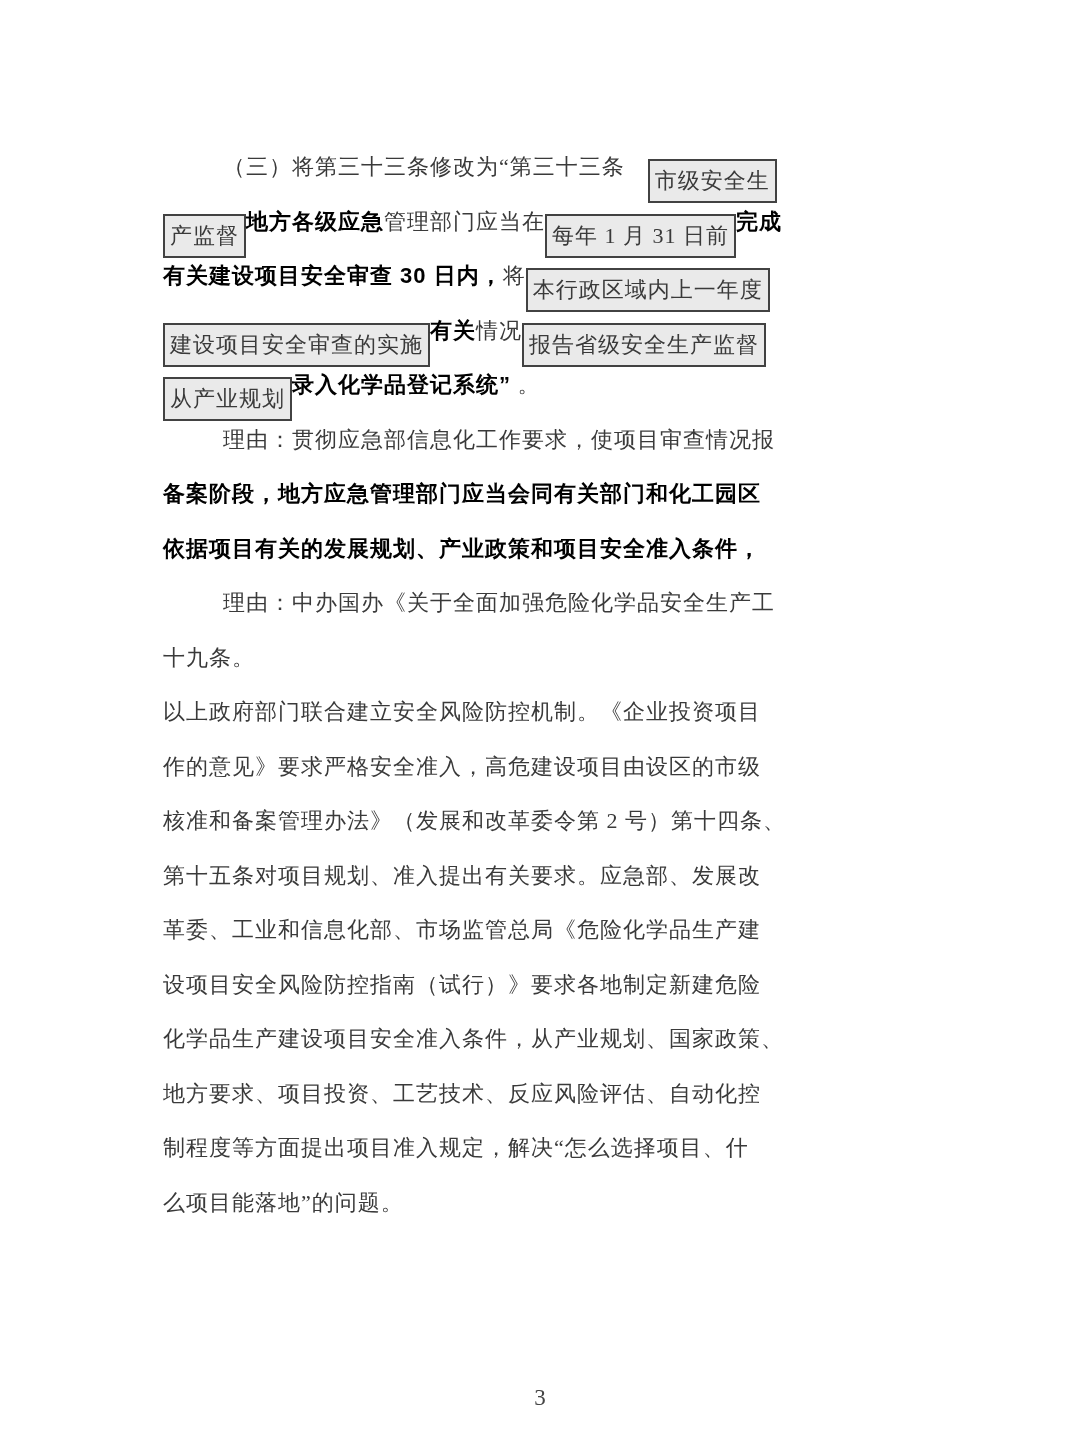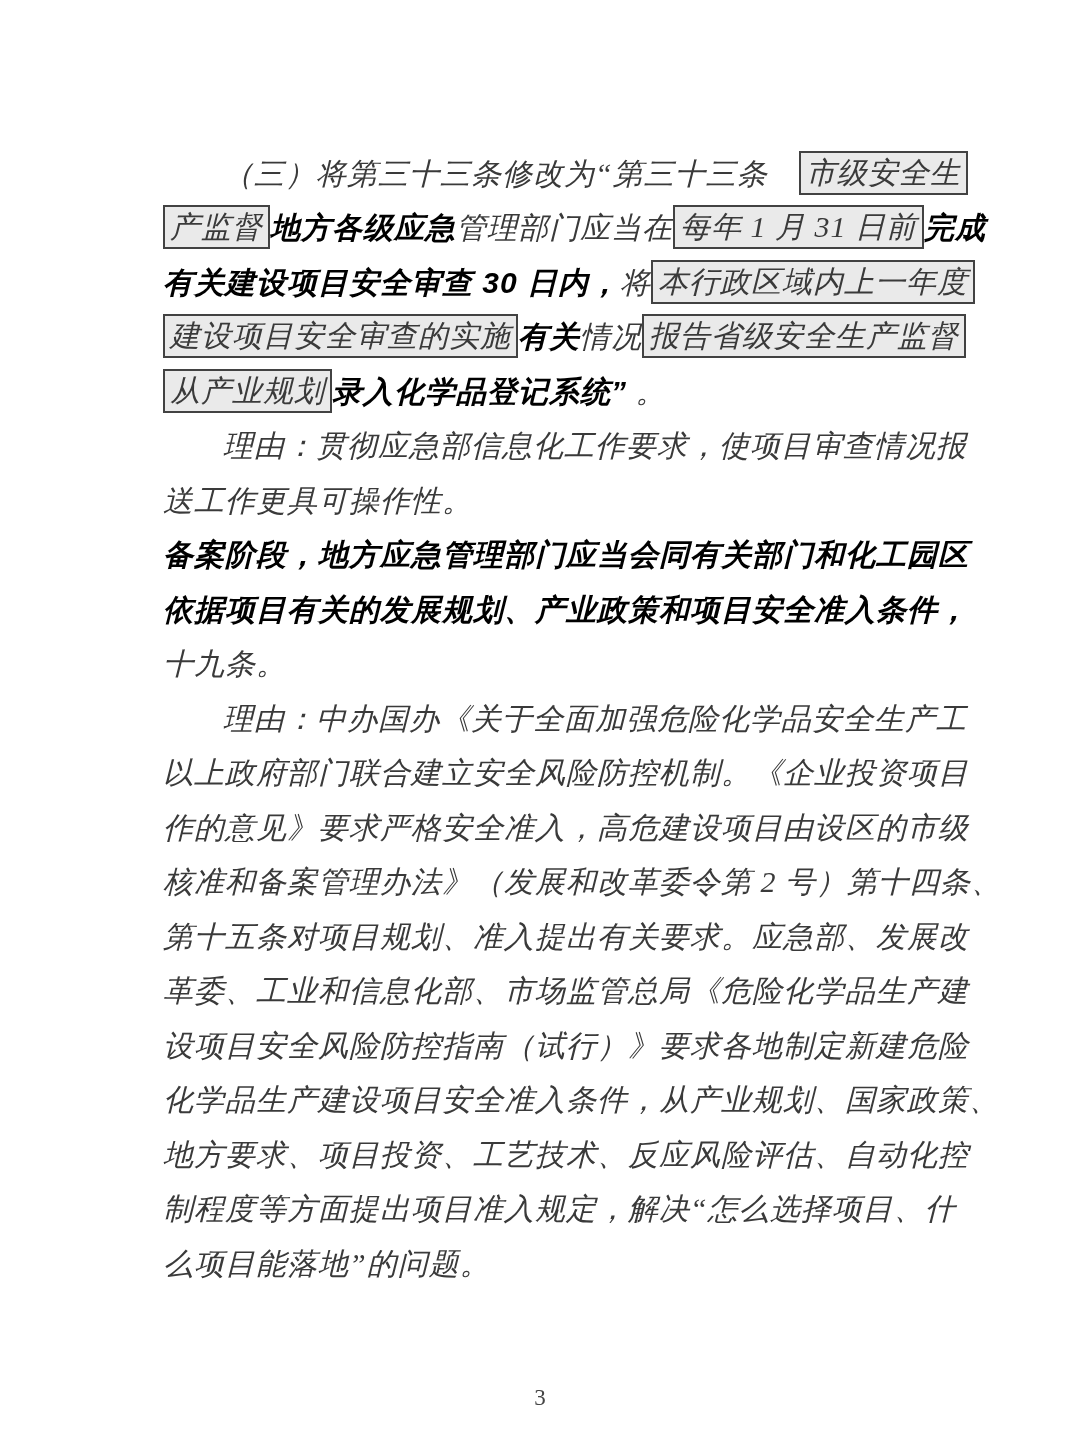--- a/index.html
+++ b/index.html
@@ -18,25 +18,24 @@
   }
   .doc-body {
     position: absolute;
     left: 163px;
     top: 140px;
     width: 770px;
   }
   .line {
     height: 54.5px;
     display: flex;
-    align-items: flex-end;
+    align-items: center;
     white-space: pre;
-    font-size: 30px;
+    font-size: 22px;
     letter-spacing: 1px;
-    font-style: italic;
   }
   .line.indent {
     padding-left: 60px;
   }
   .seg-regular {
     font-weight: 400;
     color: #3a3a3a;
   }
   .seg-bold {
     font-weight: 700;
@@ -68,25 +67,24 @@
 <body>
 
 <div class="page">
   <div class="doc-body">
       <div class="line indent"><span class="seg-regular">（三）将第三十三条修改为“第三十三条　</span><span class="seg-boxed">市级安全生</span></div>
       <div class="line"><span class="seg-boxed">产监督</span><span class="seg-bold">地方各级应急</span><span class="seg-regular">管理部门应当在</span><span class="seg-boxed">每年 1 月 31 日前</span><span class="seg-bold">完成</span></div>
       <div class="line"><span class="seg-bold">有关建设项目安全审查 30 日内，</span><span class="seg-regular">将</span><span class="seg-boxed">本行政区域内上一年度</span></div>
       <div class="line"><span class="seg-boxed">建设项目安全审查的实施</span><span class="seg-bold">有关</span><span class="seg-regular">情况</span><span class="seg-boxed">报告省级安全生产监督</span></div>
       <div class="line"><span class="seg-boxed">从产业规划</span><span class="seg-bold">录入化学品登记系统”</span><span class="seg-regular"> 。</span></div>
       <div class="line indent"><span class="seg-regular">理由：贯彻应急部信息化工作要求，使项目审查情况报</span></div>
-      <div class="line"><span class="seg-regular">送工作更具可操作性。</span></div>
       <div class="line"><span class="seg-bold">备案阶段，地方应急管理部门应当会同有关部门和化工园区</span></div>
       <div class="line"><span class="seg-bold">依据项目有关的发展规划、产业政策和项目安全准入条件，</span></div>
+      <div class="line indent"><span class="seg-regular">理由：中办国办《关于全面加强危险化学品安全生产工</span></div>
       <div class="line"><span class="seg-regular">十九条。</span></div>
-      <div class="line indent"><span class="seg-regular">理由：中办国办《关于全面加强危险化学品安全生产工</span></div>
       <div class="line"><span class="seg-regular">以上政府部门联合建立安全风险防控机制。《企业投资项目</span></div>
       <div class="line"><span class="seg-regular">作的意见》要求严格安全准入，高危建设项目由设区的市级</span></div>
       <div class="line"><span class="seg-regular">核准和备案管理办法》（发展和改革委令第 2 号）第十四条、</span></div>
       <div class="line"><span class="seg-regular">第十五条对项目规划、准入提出有关要求。应急部、发展改</span></div>
       <div class="line"><span class="seg-regular">革委、工业和信息化部、市场监管总局《危险化学品生产建</span></div>
       <div class="line"><span class="seg-regular">设项目安全风险防控指南（试行）》要求各地制定新建危险</span></div>
       <div class="line"><span class="seg-regular">化学品生产建设项目安全准入条件，从产业规划、国家政策、</span></div>
       <div class="line"><span class="seg-regular">地方要求、项目投资、工艺技术、反应风险评估、自动化控</span></div>
       <div class="line"><span class="seg-regular">制程度等方面提出项目准入规定，解决“怎么选择项目、什</span></div>
       <div class="line"><span class="seg-regular">么项目能落地”的问题。</span></div>

